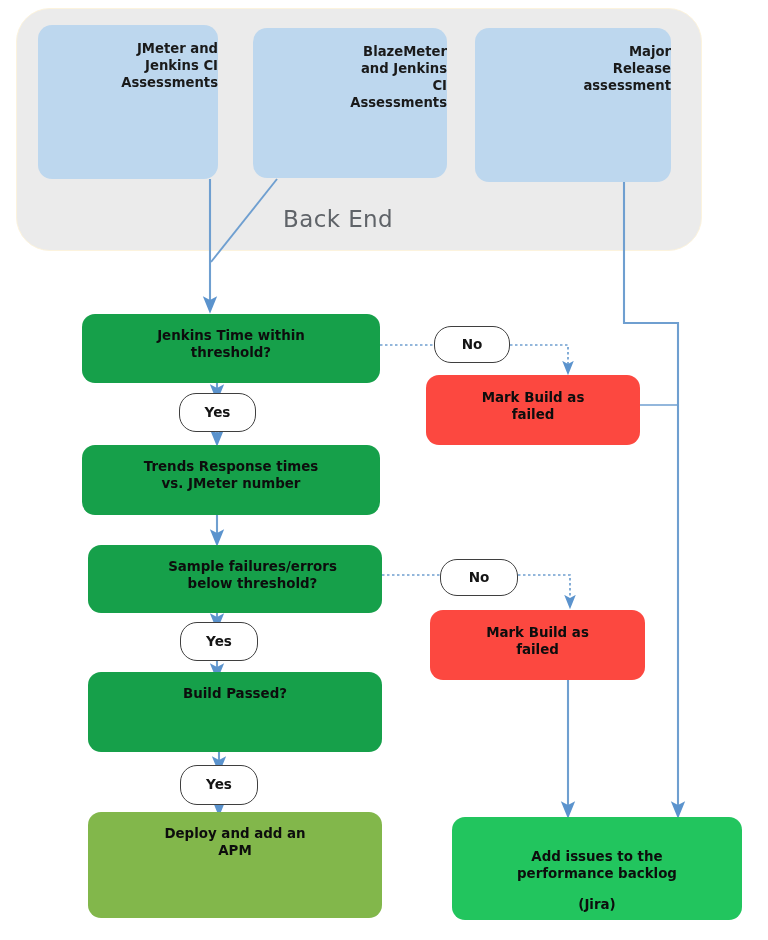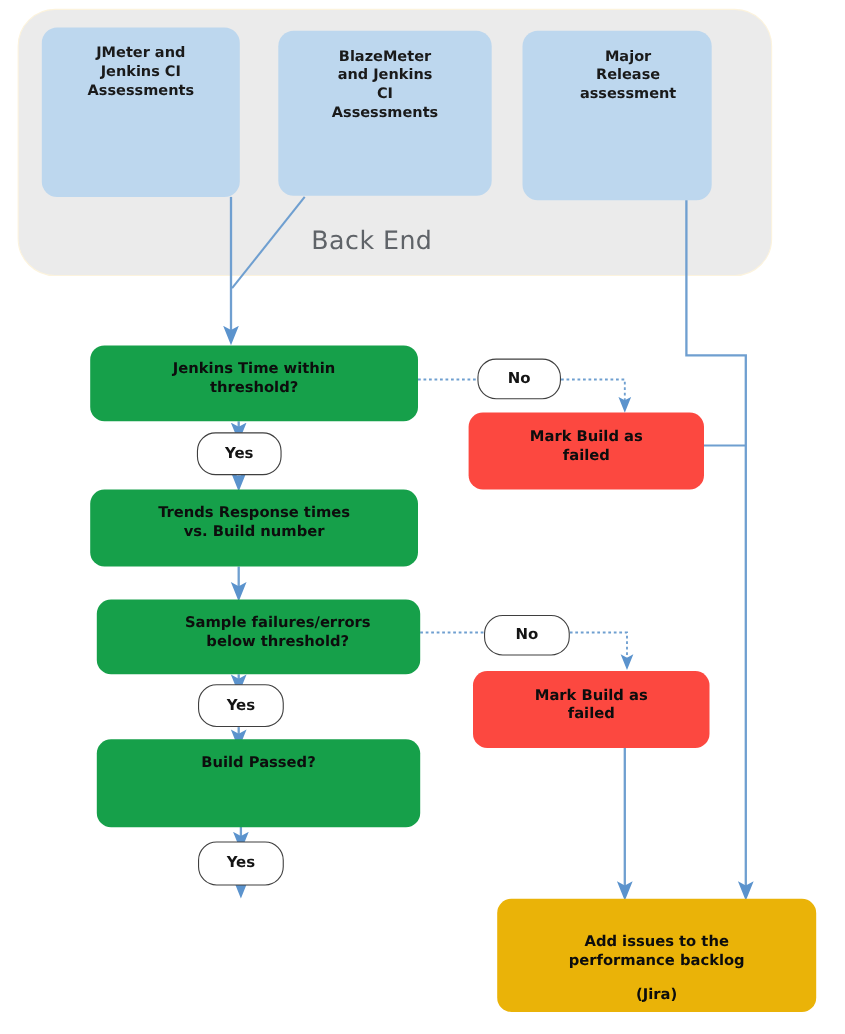--- a/index.html
+++ b/index.html
@@ -46,20 +46,21 @@
     white-space: nowrap;
   }
   .blue-box {
     background: #bdd7ee;
     border-radius: 14px;
     color: #1a1a1a;
     font-size: 13.2px;
     font-weight: 700;
     align-items: flex-start;
     padding-top: 16px;
+    text-align: right;
   }
   .green-box {
     background: #16a04a;
     border-radius: 13px;
     color: #0d0d0d;
     font-size: 13.4px;
     font-weight: 700;
     align-items: flex-start;
     padding-top: 13px;
   }
@@ -75,21 +76,21 @@
   .red-box {
     background: #fc4840;
     border-radius: 13px;
     color: #0d0d0d;
     font-size: 13.4px;
     font-weight: 700;
     align-items: flex-start;
     padding-top: 14px;
   }
   .red-box-strong {
-    background: #eab308;
+    background: #22c55e;
     border-radius: 13px;
     color: #0d0d0d;
     font-size: 13.4px;
     font-weight: 700;
     align-items: flex-start;
     padding-top: 14px;
   }
   .label-box {
     background: #ffffff;
     border: 1.6px solid #3f3f3f;
@@ -119,21 +120,21 @@
     <span class="inner">JMeter and
 Jenkins CI
 Assessments</span>
   </div>
   <div class="node blue-box" style="left:253px; top:28px; width:194px; height:150px;">
     <span class="inner">BlazeMeter
 and Jenkins
 CI
 Assessments</span>
   </div>
-  <div class="node blue-box" style="left:475px; top:28px; width:172px; height:154px;padding-left:20px;">
+  <div class="node blue-box" style="left:475px; top:28px; width:196px; height:154px;padding-left:20px;">
     <span class="inner">Major
 Release
 assessment</span>
   </div>
 
   <svg class="wires" viewBox="0 0 768 940">
     <defs>
       <marker id="arrow" markerWidth="9" markerHeight="9" refX="4.2" refY="4" orient="auto">
         <path d="M0,0.6 L8.4,4 L0,7.4 L1.8,4 Z" fill="#5b93cd"></path>
       </marker>
@@ -182,21 +183,21 @@
     <span class="inner">No</span>
   </div>
 
   <div class="node red-box" style="left:426px; top:375px; width:214px; height:70px;">
     <span class="inner">Mark Build as
 failed</span>
   </div>
 
   <div class="node green-box" style="left:82px; top:445px; width:298px; height:70px;">
     <span class="inner">Trends Response times
-vs. Build number</span>
+vs. JMeter number</span>
   </div>
 
   <div class="node green-box" style="left:88px; top:545px; width:294px; height:68px;padding-left:35px;">
     <span class="inner">Sample failures/errors
 below threshold?</span>
   </div>
 
   <div class="node label-box" style="left:440px; top:559px; width:78px; height:37px;">
     <span class="inner">No</span>
   </div>
@@ -211,20 +212,24 @@
   </div>
 
   <div class="node green-box" style="left:88px; top:672px; width:294px; height:80px;">
     <span class="inner">Build Passed?</span>
   </div>
 
   <div class="node label-box" style="left:180px; top:765px; width:78px; height:40px;">
     <span class="inner">Yes</span>
   </div>
 
+  <div class="node lightgreen-box" style="left:88px; top:812px; width:294px; height:106px;">
+    <span class="inner">Deploy and add an
+APM</span>
+  </div>
 
   <div class="node red-box-strong" style="left:452px; top:817px; width:290px; height:103px;">
     <span class="inner">
       <span>Add issues to the
 performance backlog</span>
       <span class="jira-line">(Jira)</span>
     </span>
   </div>
 
 </div>

